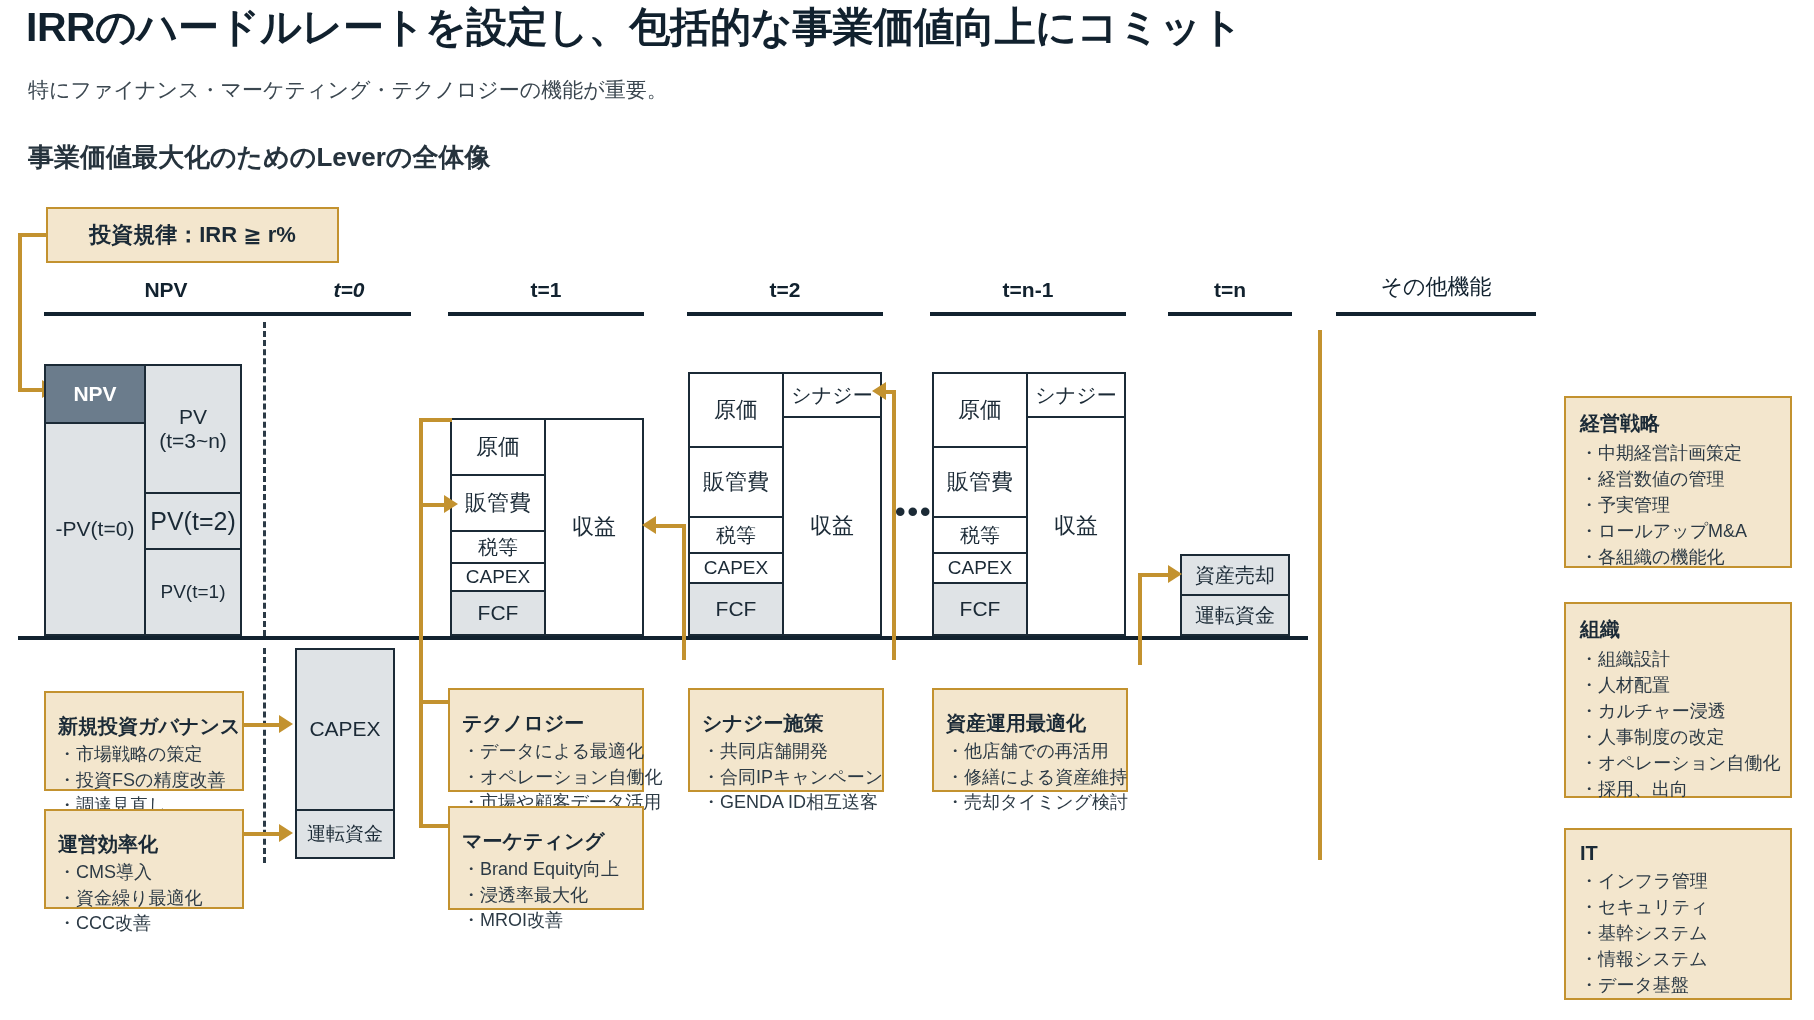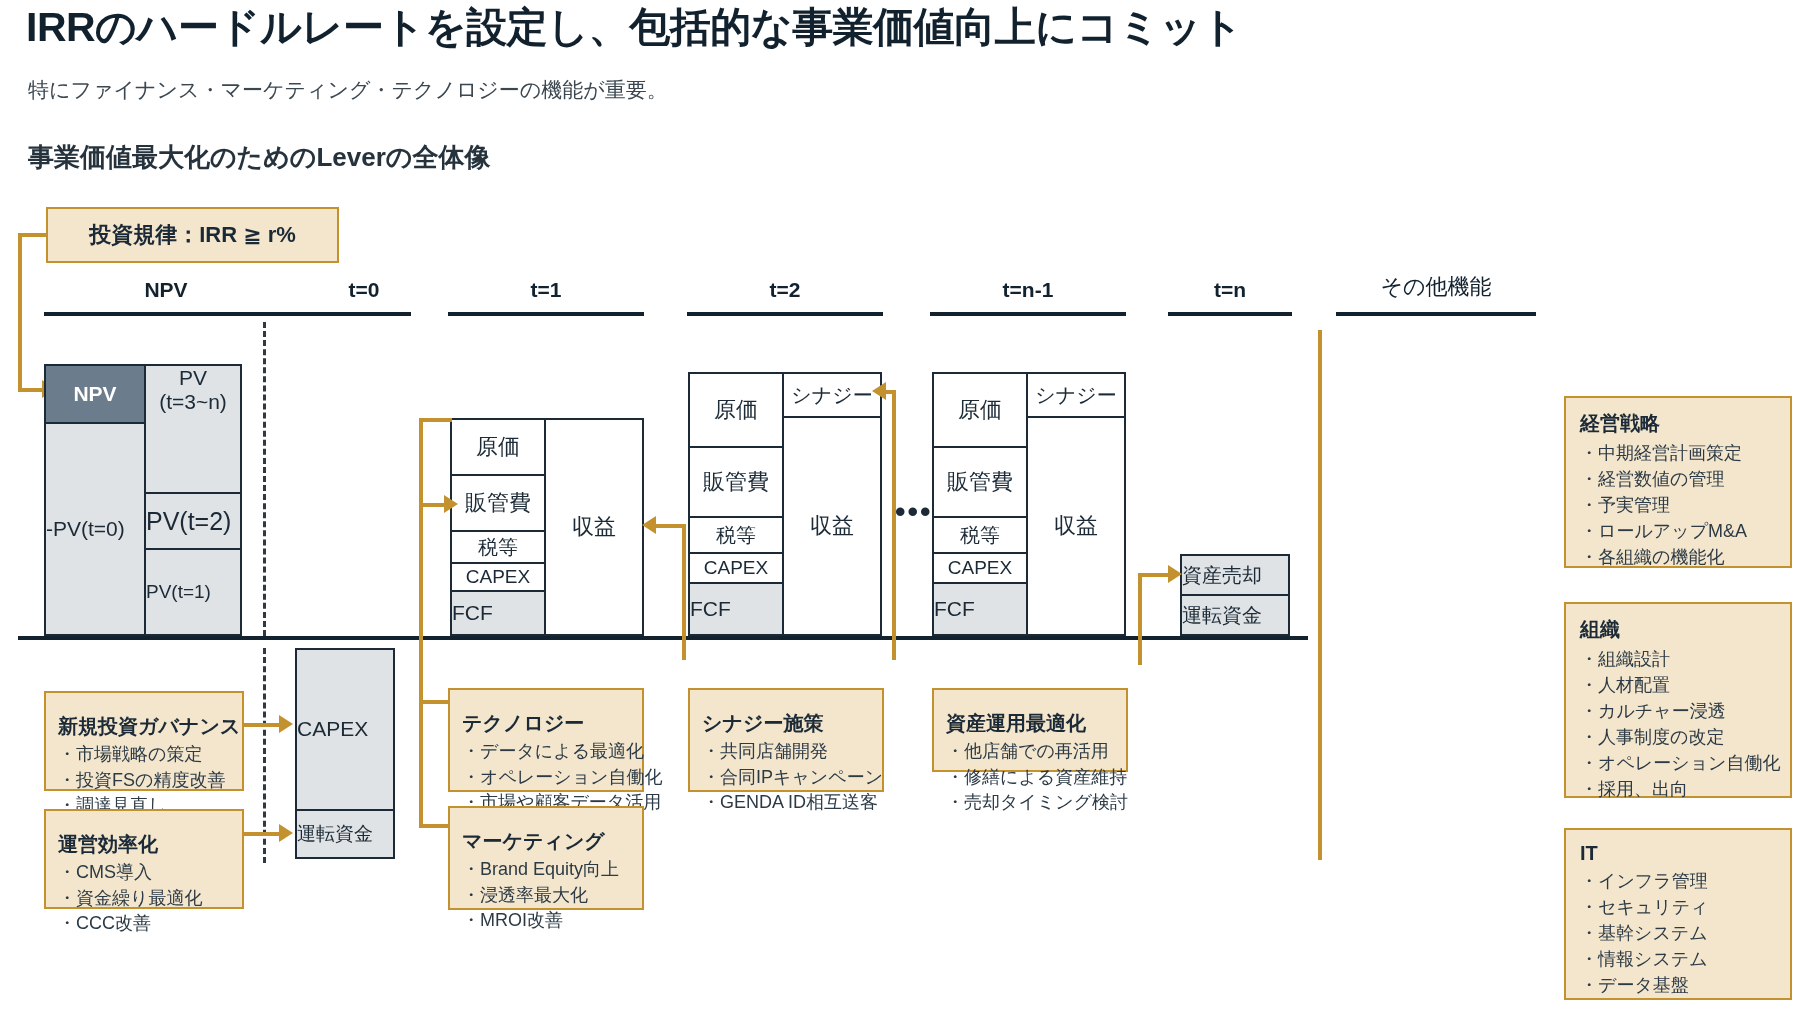--- a/index.html
+++ b/index.html
@@ -25,21 +25,21 @@
   }
   .sectionhead{
     position:absolute;left:28px;top:140px;
     font-size:26px;font-weight:bold;color:#26333d;white-space:nowrap;
   }
 
   
   .box{position:absolute;box-sizing:border-box;}
   .grayblk{
     background:#dfe3e6;border:2px solid #1b2a36;
-    display:flex;align-items:center;
+    display:flex;align-items:center;justify-content:center;
     font-size:21px;color:#1b2a36;text-align:center;line-height:1.15;
   }
   .whiteblk{
     background:#ffffff;border:2px solid #1b2a36;
     display:flex;align-items:center;justify-content:center;
     font-size:22px;color:#1b2a36;text-align:center;line-height:1.15;
   }
   .npvblk{
     background:#6b7c8c;border:2px solid #1b2a36;color:#ffffff;
     display:flex;align-items:center;justify-content:center;
@@ -120,21 +120,21 @@
   <div class="rulebox" style="left:46px;top:207px;width:293px;height:56px;">投資規律：IRR ≧ r%</div>
 
   <div class="gl glh" style="left:18px;top:233px;width:30px;"></div>
   <div class="gl glv" style="left:18px;top:233px;height:157px;"></div>
   <div class="gl glh" style="left:18px;top:388px;width:26px;"></div>
   <div class="arrow-r" style="left:42px;top:380px;"></div>
 
   <div class="colhead" style="left:44px;top:278px;width:244px;">NPV</div>
   <div class="colrule" style="left:44px;top:312px;width:244px;"></div>
 
-  <div class="colhead" style="left:302px;top:278px;width:124px;">t=0</div>
+  <div class="colhead" style="left:287px;top:278px;width:124px;font-style:italic;">t=0</div>
   <div class="colrule" style="left:287px;top:312px;width:124px;"></div>
 
   <div class="colhead" style="left:448px;top:278px;width:196px;">t=1</div>
   <div class="colrule" style="left:448px;top:312px;width:196px;"></div>
 
   <div class="colhead" style="left:687px;top:278px;width:196px;">t=2</div>
   <div class="colrule" style="left:687px;top:312px;width:196px;"></div>
 
   <div class="colhead" style="left:930px;top:278px;width:196px;">t=n-1</div>
   <div class="colrule" style="left:930px;top:312px;width:196px;"></div>
@@ -259,21 +259,21 @@
 
   <div class="callout" style="left:688px;top:652px;width:196px;height:104px;">
     <div class="ctitle">シナジー施策</div>
     <ul>
       <li>共同店舗開発</li>
       <li>合同IPキャンペーン</li>
       <li>GENDA ID相互送客</li>
     </ul>
   </div>
 
-  <div class="callout" style="left:932px;top:652px;width:196px;height:84px;font-family:Liberation Serif, serif;">
+  <div class="callout" style="left:932px;top:652px;width:196px;height:104px;font-family:Liberation Serif, serif;">
     <div class="ctitle">資産運用最適化</div>
     <ul>
       <li>他店舗での再活用</li>
       <li>修繕による資産維持</li>
       <li>売却タイミング検討</li>
     </ul>
   </div>
 
   <div class="sidebox" style="left:1564px;top:396px;width:228px;height:172px;">
     <div class="stitle">経営戦略</div>

